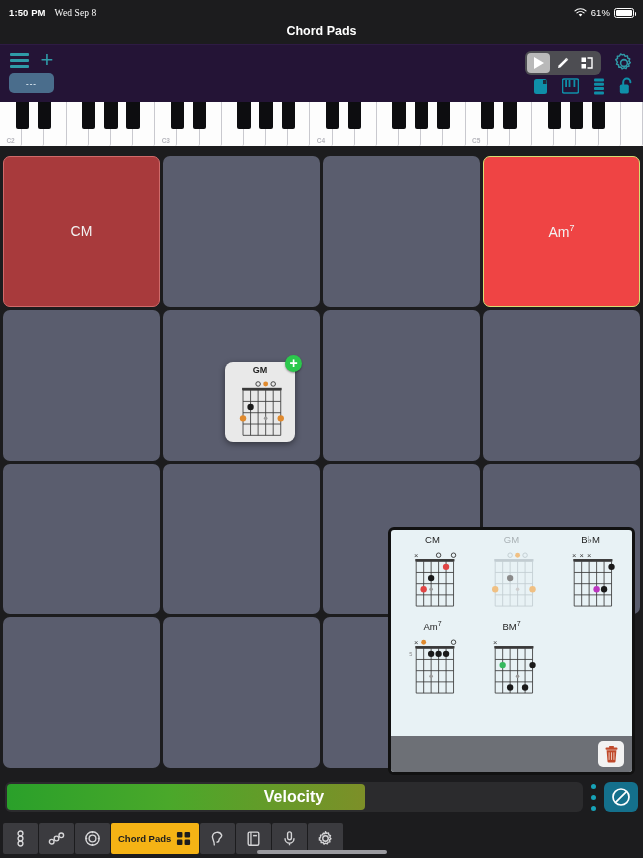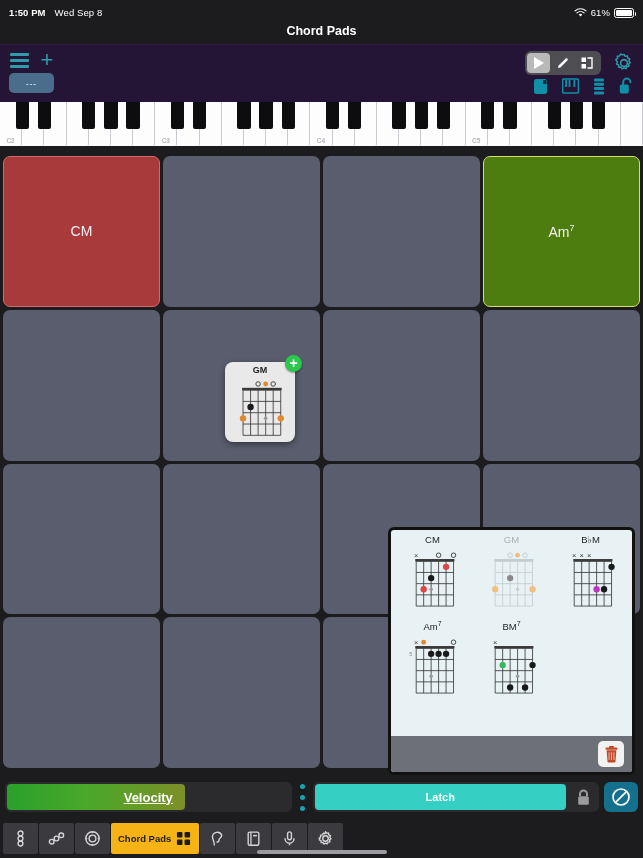--- a/index.html
+++ b/index.html
@@ -11,21 +11,21 @@
     -webkit-font-smoothing: antialiased;
   }
   #app { position: relative; width: 643px; height: 858px; background: #1c1c1e; }
 
   
   .statusbar {
     height: 18px; display: flex; align-items: flex-end;
     padding: 0 9px; color: #fff; font-size: 9.5px; letter-spacing: .1px;
   }
   .sb-time { font-weight: 600; }
-  .sb-date { margin-left: 9px; font-weight: 500; }
+  .sb-date { margin-left: 9px; font-weight: 500; font-family: Liberation Serif, serif; }
   .sb-right { margin-left: auto; display: flex; align-items: center; gap: 4px; }
   .sb-pct { font-size: 9.5px; font-weight: 500; }
   .batt {
     width: 20px; height: 10px; border: 1px solid #fff; border-radius: 2.5px;
     position: relative; padding: 1px;
   }
   .batt::after {
     content:""; position:absolute; right:-3px; top:3px; width:1.5px; height:4px;
     background:#fff; border-radius:0 1px 1px 0;
   }
@@ -150,21 +150,21 @@
     flex:1 1 0; height:30px; background:#2b2b2d; border-radius:6px; padding:2px;
     position:relative; overflow:hidden;
   }
   .slider-fill {
     position:absolute; left:2px; top:2px; bottom:2px; width:62%;
     background:linear-gradient(90deg,#2aa02a 0%,#4aa82a 45%,#7d8f28 100%);
     border-radius:4px;
   }
   .slider-lbl {
     position:absolute; inset:0; display:flex; align-items:center; justify-content:center;
-    color:#fff; font-size:13px; font-weight:600;text-decoration:underline;
+    color:#fff; font-size:16px; font-weight:600;
   }
   .dots { display:flex; flex-direction:column; gap:6px; padding:0 3px; }
   .dots i { width:5px; height:5px; border-radius:50%; background:#17a3b8; display:block; }
   .latch-wrap {
     flex:1 1 0; height:30px; background:#2b2b2d; border-radius:6px; padding:2px;
     display:flex; gap:3px;
   }
   .latch-btn {
     flex:1; background:#35cfc4; border-radius:4px; color:#fff; font-size:11px;
     display:flex; align-items:center; justify-content:center; font-weight:600;
@@ -343,21 +343,21 @@
       <div class="bkey" style="width: 13.3034px; left: 569.831px;"></div>
       <div class="bkey" style="width: 13.3034px; left: 592.003px;"></div>
     </div>
 
   <div class="grid" id="pad-grid">
       <div class="pad filled" style="background: rgb(168, 58, 60); border-color: rgb(208, 106, 106);">
         <span class="lbl">CM</span>
       </div>
       <div class="pad" style="background: rgb(90, 93, 110);"></div>
       <div class="pad" style="background: rgb(90, 93, 110);"></div>
-      <div class="pad filled" style="background: #4d7c0f; border-color: rgb(214, 221, 114);">
+      <div class="pad filled" style="background: #ef4444; border-color: rgb(214, 221, 114);">
         <span class="lbl">Am<sup>7</sup></span>
       </div>
       <div class="pad" style="background: rgb(90, 93, 110);"></div>
       <div class="pad" style="background: rgb(90, 93, 110);"></div>
       <div class="pad" style="background: rgb(90, 93, 110);"></div>
       <div class="pad" style="background: rgb(90, 93, 110);"></div>
       <div class="pad" style="background: rgb(90, 93, 110);"></div>
       <div class="pad" style="background: rgb(90, 93, 110);"></div>
       <div class="pad" style="background: rgb(90, 93, 110);"></div>
       <div class="pad" style="background: rgb(90, 93, 110);"></div>
@@ -531,29 +531,20 @@
   <div class="controls">
     <div class="slider-wrap">
       <div class="slider-fill" id="velfill" style="width: 62%;"></div>
       <div class="slider-lbl">Velocity</div>
     </div>
     <div class="dots">
         <i></i>
         <i></i>
         <i></i>
       </div>
-    <div class="latch-wrap">
-      <div class="latch-btn">Latch</div>
-      <div class="lock-btn">
-        <svg width="15" height="17" viewBox="0 0 15 17">
-          <path d="M4 7.2 V4.9 a3.5 3.5 0 0 1 7 0 V7.2" stroke="#9b9b9b" stroke-width="2" fill="none"></path>
-          <rect x="2.2" y="7.2" width="10.6" height="8.6" rx="1.6" fill="#9b9b9b"></rect>
-        </svg>
-      </div>
-    </div>
     <div class="no-btn">
       <svg width="20" height="20" viewBox="0 0 20 20">
         <circle cx="10" cy="10" r="8" stroke="#fff" stroke-width="1.7" fill="none"></circle>
         <line x1="4.6" y1="15.4" x2="15.4" y2="4.6" stroke="#fff" stroke-width="1.7"></line>
       </svg>
     </div>
   </div>
 
   <div class="tabbar" id="tabbar">
       <div class="tab">

